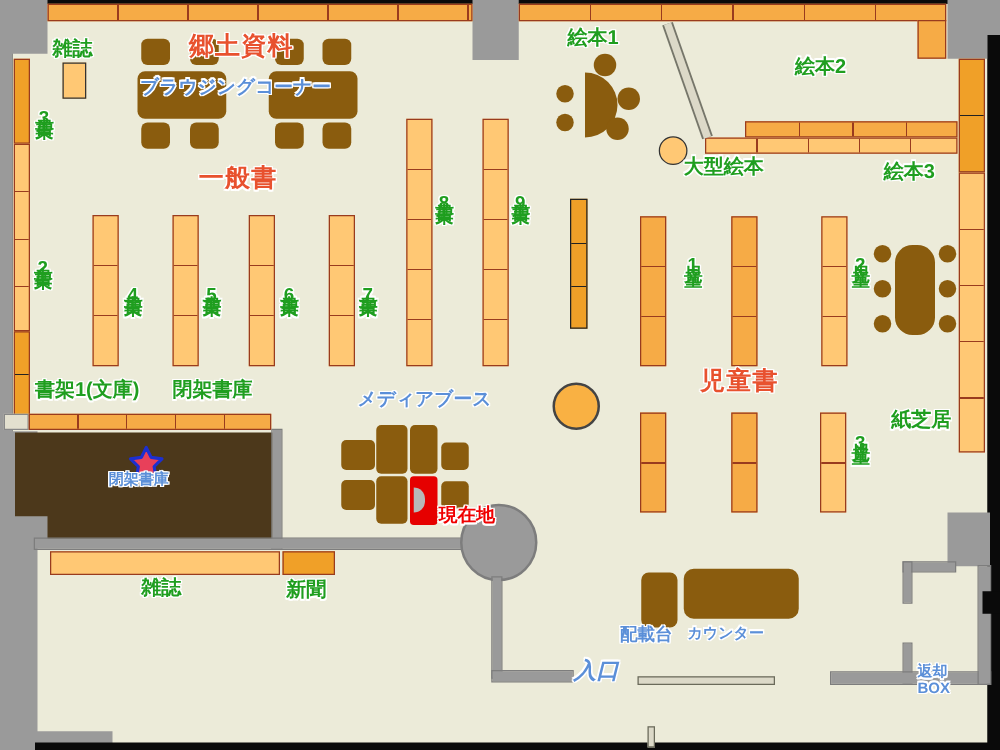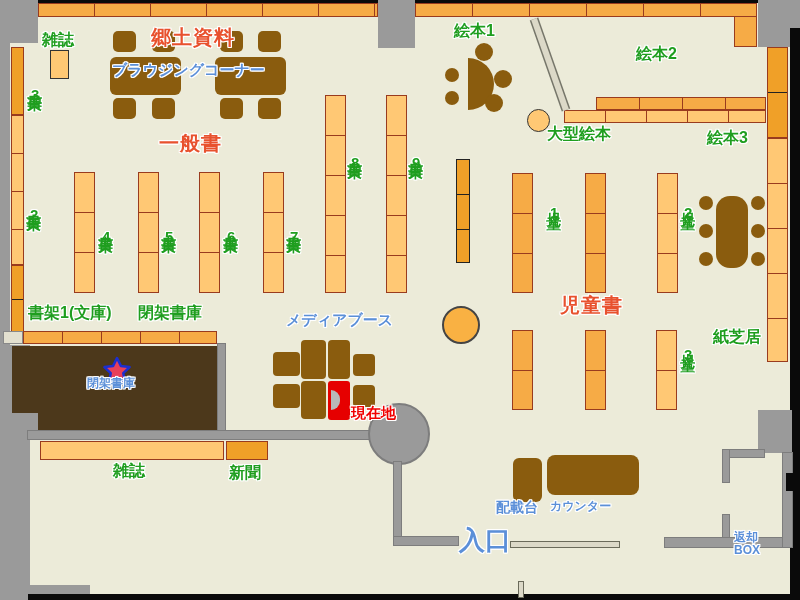--- a/index.html
+++ b/index.html
@@ -178,15 +178,15 @@
   <div class="lbl blue" style="left:87px;top:377px;">閉架書庫</div>
   <div class="lbl redsm" style="left:351px;top:405px;text-align:center;">現在地</div>
   <div class="lbl green" style="left:113px;top:463px;">雑誌</div>
   <div class="lbl green" style="left:229px;top:465px;">新聞</div>
   <div class="lbl blue" style="left:496px;top:500px;font-size:14px;">配載台</div>
   <div class="lbl blue" style="left:550px;top:500px;">カウンター</div>
   <div class="lbl blue" style="left:734px;top:483px;margin-top:48px;">
     <div>返却</div>
     <div>BOX</div>
   </div>
-  <div class="lbl blue" style="left:459px;top:527px;font-size:26px;">入口</div>
+  <div class="lbl blue" style="left:459px;top:527px;font-size:18px;font-style:italic;">入口</div>
 
 </div>
 
 </body></html>

